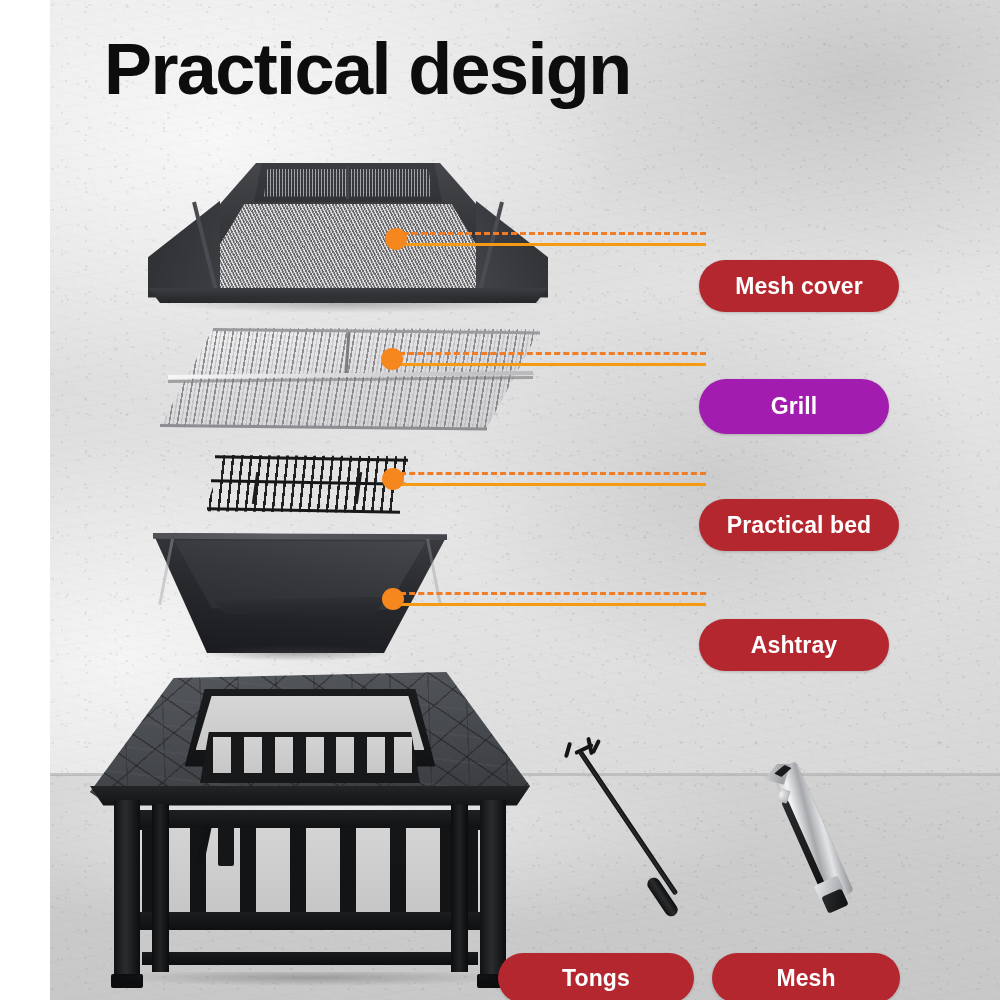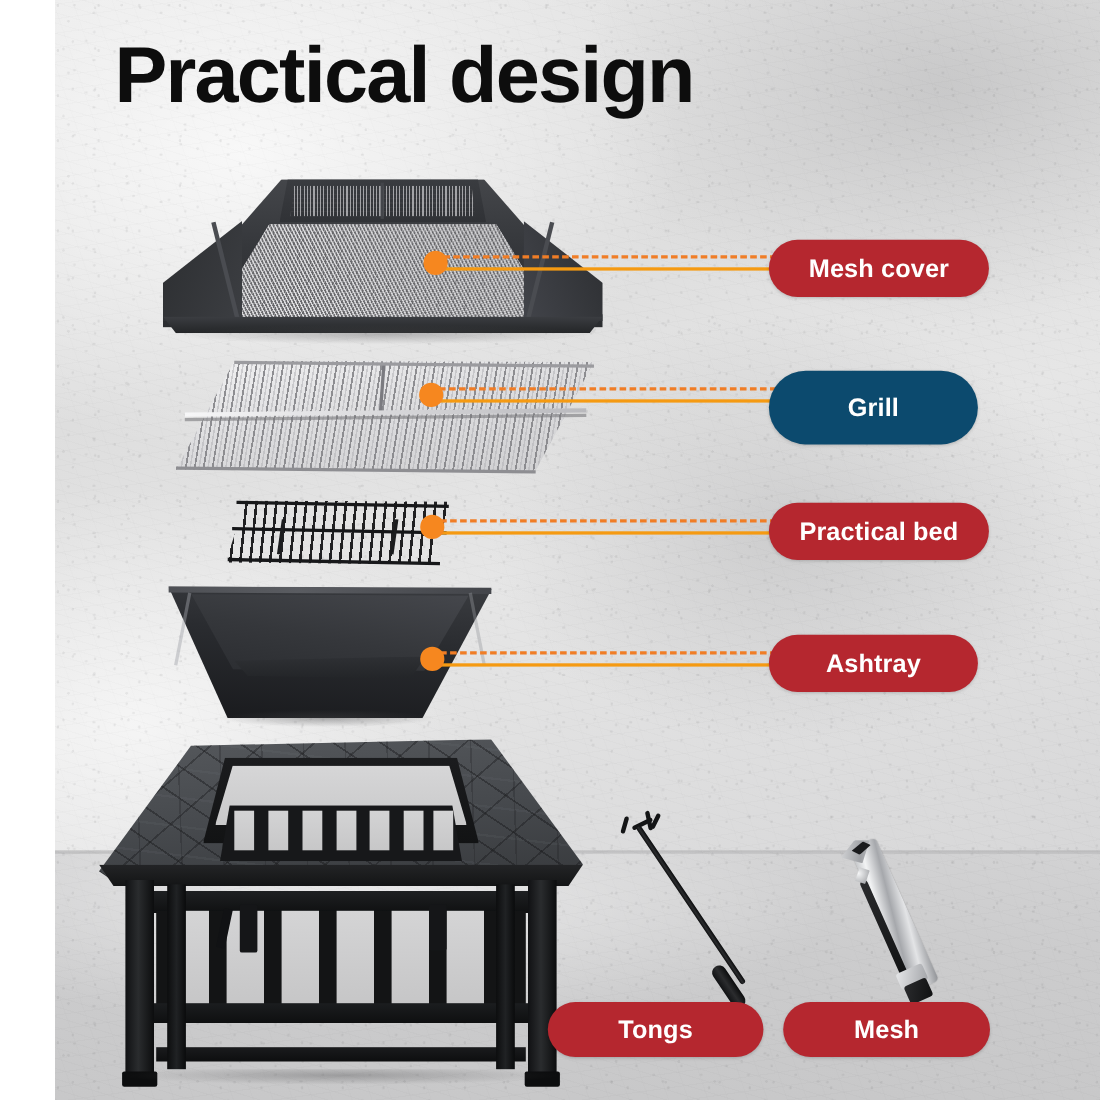--- a/index.html
+++ b/index.html
@@ -80,20 +80,21 @@
   
   .pill {
     position: absolute; z-index: 30;
     display: flex; align-items: center; justify-content: center;
     border-radius: 999px;
     color: #ffffff; font-weight: bold; font-size: 23px;
     letter-spacing: .1px;
     background: #b5272f;
     box-shadow: 0 1px 3px rgba(0,0,0,.18);
     white-space: nowrap;
+    margin-top: 42px;
   }
 
   .lead { position: absolute; z-index: 26; }
   .lead .dash {
     position: absolute; left: 0; top: 0; height: 0;
     border-top: 3px dashed #f07d26;
   }
   .lead .solid {
     position: absolute; left: 0; top: 11px; height: 3px;
     background: #f59a12;
@@ -558,21 +559,21 @@
         <div class="dash" style="width: 315px; border-top-color: rgb(240, 125, 38);"></div>
         <div class="solid" style="width: 315px; background: rgb(245, 154, 18);"></div>
         <div class="dot" style="background: rgb(246, 135, 31);"></div>
       </div>
     </div>
 
   <div id="pills">
       <div class="pill" style="left: 699px; top: 218px; width: 200px; height: 52px; background: rgb(181, 39, 47);">
         <span>Mesh cover</span>
       </div>
-      <div class="pill" style="left: 699px; top: 337px; width: 190px; height: 67px; background: #0c4a6e;">
+      <div class="pill" style="left: 699px; top: 337px; width: 190px; height: 55px; background: #a21caf;">
         <span>Grill</span>
       </div>
       <div class="pill" style="left: 699px; top: 457px; width: 200px; height: 52px; background: rgb(181, 39, 47);">
         <span>Practical bed</span>
       </div>
       <div class="pill" style="left: 699px; top: 577px; width: 190px; height: 52px; background: rgb(181, 39, 47);">
         <span>Ashtray</span>
       </div>
       <div class="pill" style="left: 498px; top: 911px; width: 196px; height: 50px; background: rgb(181, 39, 47);">
         <span>Tongs</span>

